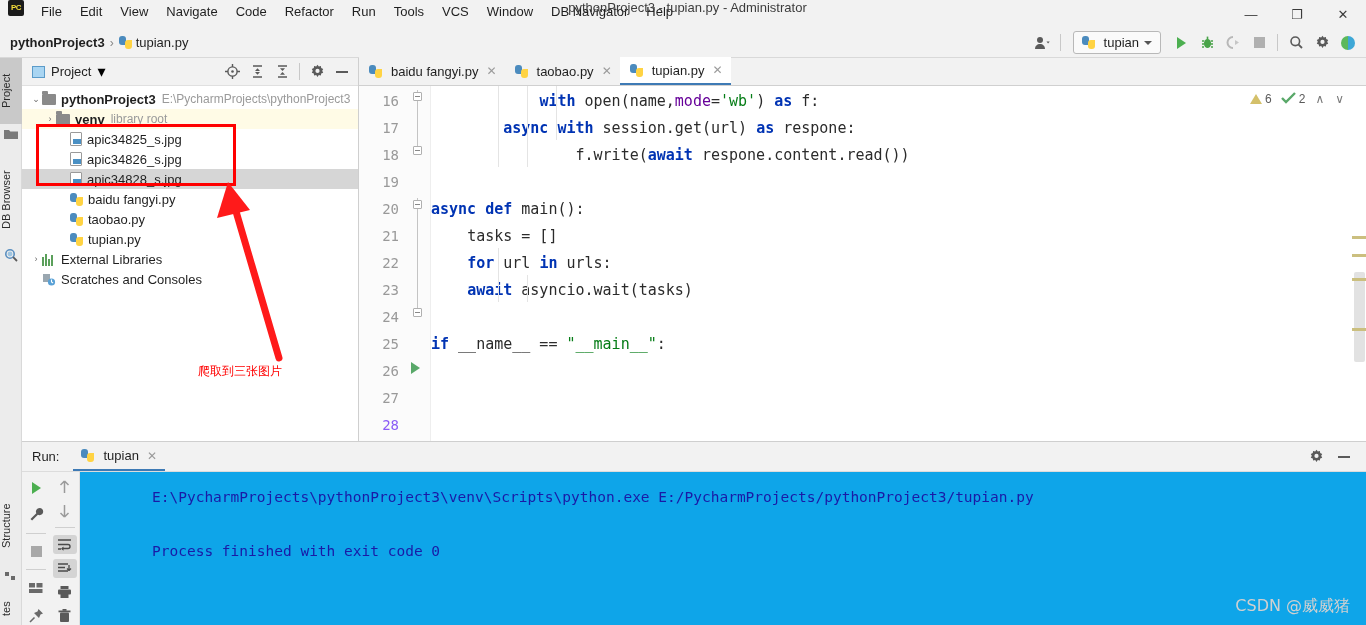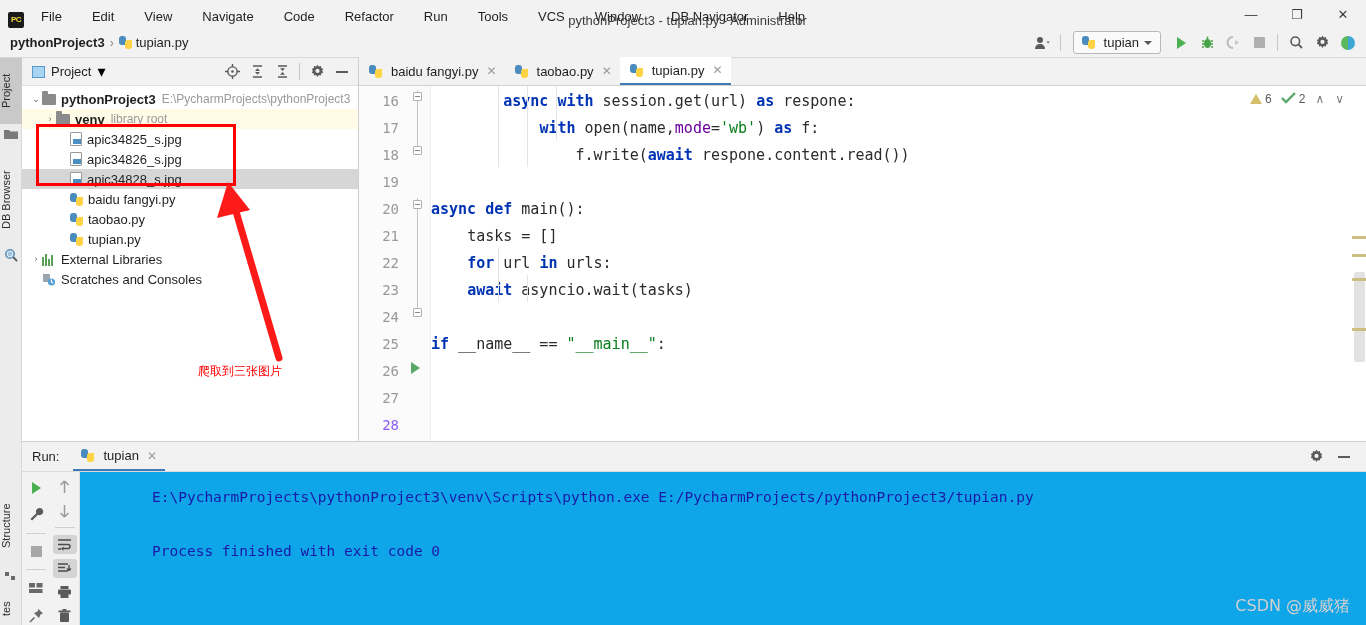--- a/index.html
+++ b/index.html
@@ -9,29 +9,29 @@
     overflow: hidden;
     background: #f2f2f2;
     font-family: "Liberation Sans", sans-serif;
     -webkit-font-smoothing: antialiased;
   }
   #app { position: relative; width: 1366px; height: 625px; background: #f2f2f2; }
 
   
   .titlebar {
     position: absolute; left: 0; top: 0; width: 1366px; height: 28px;
-    background: #f2f2f2; display: flex; align-items: flex-end;
+    background: #f2f2f2; display: flex; align-items: flex-start;
   }
   .pc-logo {
     width: 16px; height: 16px; margin-left: 8px; margin-right: 8px;
     background: #1b1b1b; border-radius: 2px; position: relative;
     display: flex; align-items: center; justify-content: center;
   }
   .pc-logo span { color: #f5dd3a; font-size: 8px; font-weight: bold; letter-spacing: -0.5px; line-height: 1; }
-  .menubar { display: flex; align-items: center; gap: 12px; }
+  .menubar { display: flex; align-items: center; gap: 0px; }
   .menu-item {
     font-size: 13px; color: #1f1f1f; padding: 4px 9px; cursor: default; white-space: nowrap;
   }
   .win-title {
     position: absolute; left: 9px; right: 0; text-align: center;
     font-size: 13px; color: #3c3c3c; pointer-events: none;
   }
   .win-ctrls { position: absolute; right: 0; top: 0; height: 28px; display: flex; }
   .win-btn {
     width: 46px; height: 28px; display: flex; align-items: center; justify-content: center;
@@ -509,22 +509,22 @@
         <div class="run-gutter-tri" style="top:276px;"></div>
       </div>
 
       <div class="code-lines">
         <div class="indent-guide" style="left:67px;top:0;height:81px;"></div>
         <div class="indent-guide" style="left:96px;top:0;height:81px;"></div>
         <div class="indent-guide" style="left:125px;top:0;height:54px;"></div>
         <div class="indent-guide" style="left:67px;top:162px;height:54px;"></div>
         <div class="indent-guide" style="left:96px;top:189px;height:27px;"></div>
 
+        <div class="cline"><span>            </span><span class="kw">with</span> open(name,<span class="param">mode</span>=<span class="str">'wb'</span>) <span class="kw">as</span> f:</div>
         <div class="cline"><span>        </span><span class="kw">async with</span> session.get(url) <span class="kw">as</span> respone:</div>
-        <div class="cline"><span>            </span><span class="kw">with</span> open(name,<span class="param">mode</span>=<span class="str">'wb'</span>) <span class="kw">as</span> f:</div>
         <div class="cline"><span>                </span>f.write(<span class="kw">await</span> respone.content.read())</div>
         <div class="cline"> </div>
         <div class="cline"><span class="kw">async def</span> main():</div>
         <div class="cline"><span>    </span>tasks = []</div>
         <div class="cline"><span>    </span><span class="kw">for</span> url <span class="kw">in</span> urls:</div>
         <div class="cline"><span>    </span><span class="kw">await</span> asyncio.wait(tasks)</div>
         <div class="cline"> </div>
         <div class="cline"><span class="kw">if</span> __name__ == <span class="str">"__main__"</span>:</div>
         <div class="cline"> </div>
       </div>

